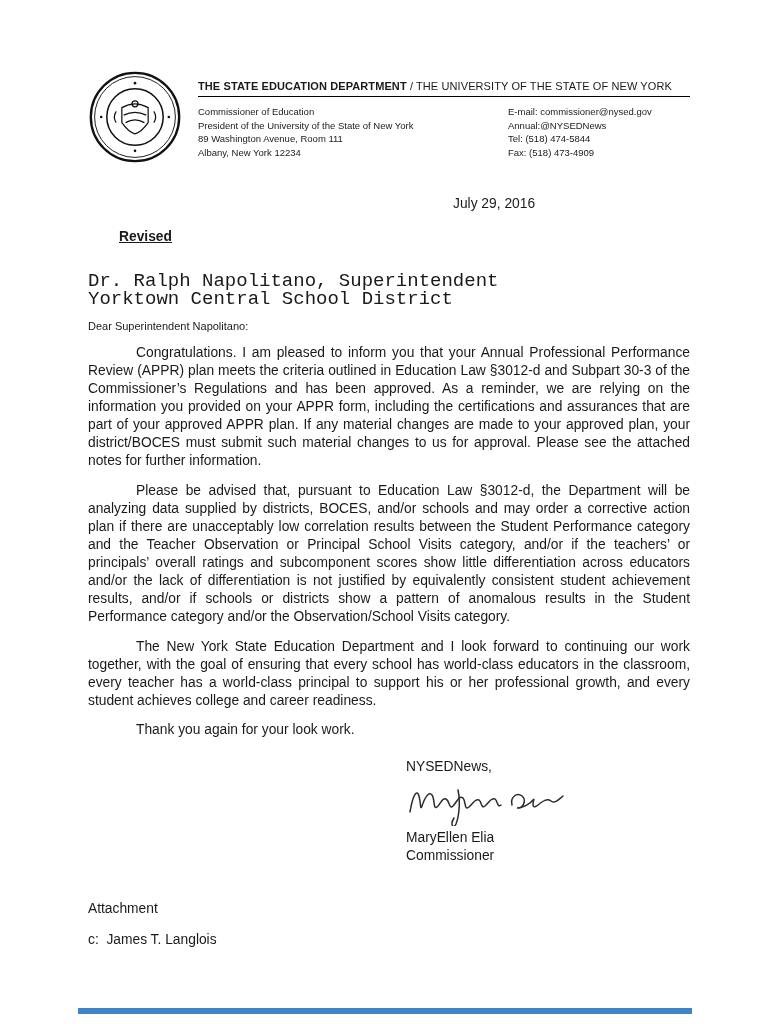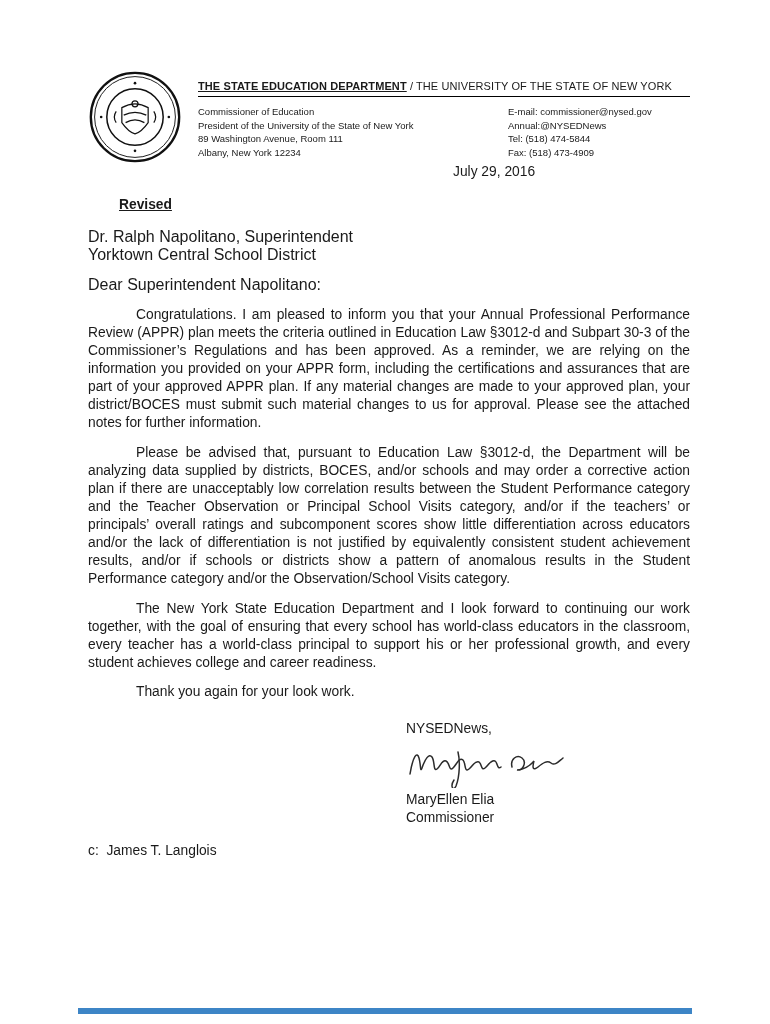--- a/index.html
+++ b/index.html
@@ -31,55 +31,57 @@
     height: 94px;
     flex: 0 0 94px;
     margin-top: 2px;
   }
   .head-text { flex: 1; padding-top: 12px; }
   .head-title {
     font-size: 11px;
     letter-spacing: 0.1px;
     white-space: nowrap;
   }
-  .head-title .bold { font-weight: bold; text-decoration: underline; }
+  .head-title .bold { font-weight: bold; }
   .head-rule {
     border: none;
     border-top: 1.4px solid #000;
     margin: 4px 0 8px 0;
   }
   .contact-cols {
     display: flex;
     font-size: 9.5px;
     line-height: 13.5px;
     align-items: flex-end;
   }
   .contact-left { width: 310px; }
   .contact-right { flex: 1; }
 
   
   .date-line {
+    margin-top: 32px;
     margin-left: 365px;
     font-size: 13.8px;
   }
   .revised {
     margin-top: 18px;
     font-size: 13.8px;
     font-weight: bold;
     text-decoration: underline;
     padding-left: 31px;
   }
   .recipient {
-    margin-top: 16px;
-    font-size: 16px;
+    margin-top: 28px;
+    font-size: 19px;
     line-height: 18px;
+    font-family: Liberation Mono, monospace;
   }
   .salutation {
     margin-top: 12px;
-    font-size: 16px;
+    font-size: 11px;
   }
   .para {
     margin-top: 12px;
     font-size: 13.8px;
     line-height: 18px;
     text-align: justify;
     text-indent: 48px;
   }
   .thanks {
     margin-top: 12px;
@@ -184,18 +186,19 @@
     <div>NYSEDNews,</div>
     <svg class="signature" width="170" height="46" viewBox="0 0 170 46" aria-hidden="true">
       <path d="M4 32 C7 14 11 9 13 16 C15 23 14 31 16 26 C19 17 23 11 26 15 C29 19 27 30 31 27 C35 24 36 17 40 19 C44 21 43 30 47 26 C51 22 53 15 57 18 C60 21 58 31 63 27 C67 24 69 18 73 20 C76 22 75 29 79 26 C83 23 85 17 89 19 C92 21 91 28 95 25" fill="none" stroke="#2b2b2b" stroke-width="1.5" stroke-linecap="round"></path>
       <path d="M52 10 C54 18 54 34 50 44 C47 50 44 44 48 38" fill="none" stroke="#2b2b2b" stroke-width="1.5" stroke-linecap="round"></path>
       <path d="M106 25 C104 17 111 12 116 16 C121 20 117 29 111 28 C117 28 124 24 128 19 C126 26 127 29 132 25 C137 21 141 18 145 21 C149 24 152 20 157 16" fill="none" stroke="#2b2b2b" stroke-width="1.5" stroke-linecap="round"></path>
     </svg>
     <div class="sig-name">MaryEllen Elia</div>
     <div class="sig-title">Commissioner</div>
   </div>
 
+  <div class="attachment">Attachment</div>
 
   <div class="cc-line">c:  James T. Langlois</div>
 
   <div class="bottom-bar" style="background: rgb(61, 133, 198);"></div>
 
 </div>
 
 </body></html>

